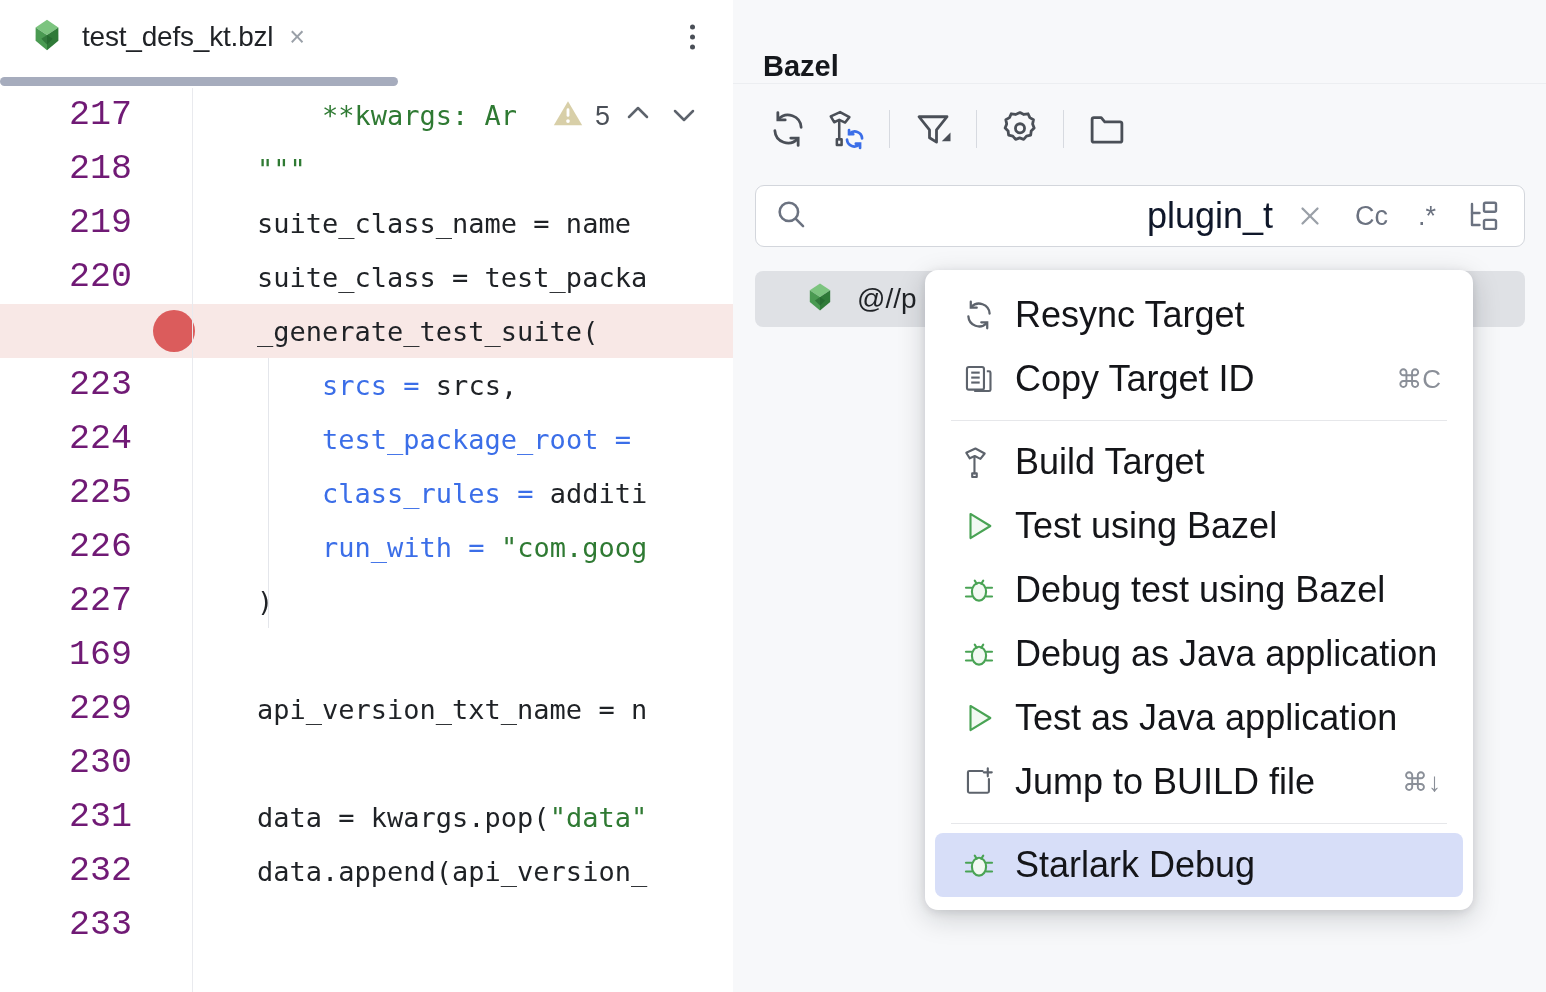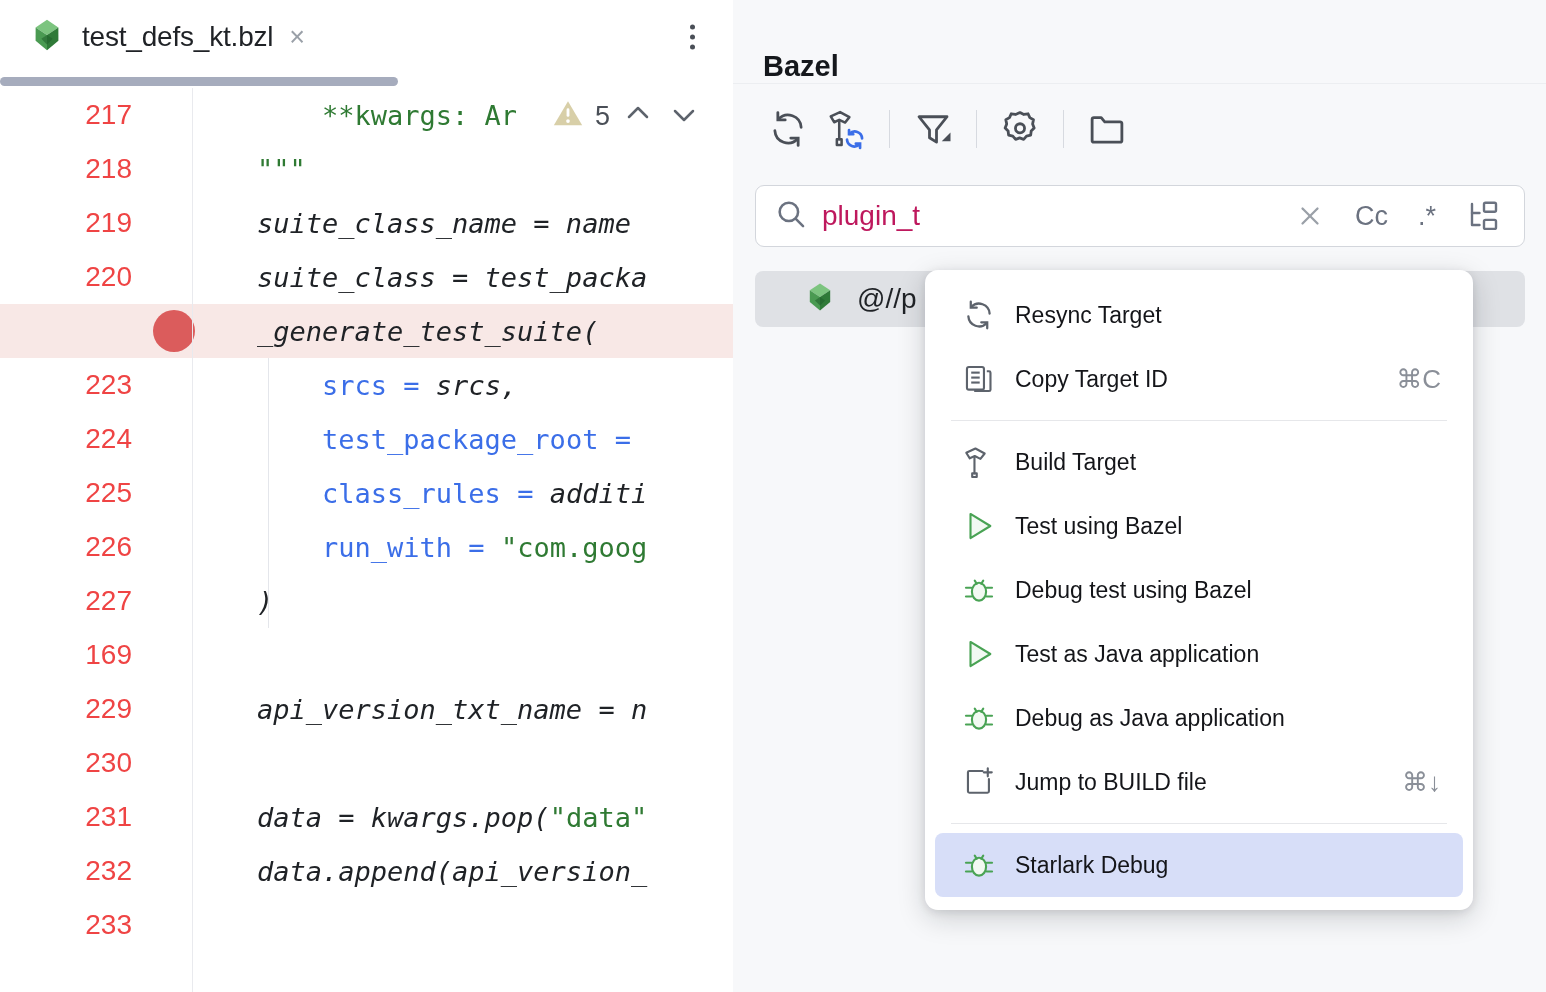--- a/index.html
+++ b/index.html
@@ -61,37 +61,37 @@
     font-size: 27px;
     overflow: hidden;
   }
   .code-row {
     position: relative; height: 54px; display: flex; align-items: center;
     width: 733px;
   }
   .code-row.breakpoint-row { background: #f8e8e6; }
   .ln {
     width: 150px; text-align: right; padding-right: 18px;
-    color: #ef4444; font-size: 28px; flex: 0 0 150px;
-    font-family: Liberation Sans, sans-serif;
+    color: #701a75; font-size: 35px; flex: 0 0 150px;
+    font-family: Liberation Mono, monospace;
   }
   .gutter-extra { flex: 0 0 42px; position: relative; height: 54px; }
   .bp-dot {
     position: absolute; left: 3px; top: 50%; transform: translateY(-50%);
     width: 42px; height: 42px; border-radius: 50%; background: #db5c5c;
   }
   .code-text {
     flex: 1 1 auto; white-space: pre; color: #1f2226;
     font-family: "DejaVu Sans Mono", monospace; font-size: 27px;
     overflow: hidden;
   }
   .tok-kw   { color: #2f7a33; }
   .tok-str  { color: #2f7a33; }
   .tok-attr { color: #3b6ee8; }
-  .tok-plain{ color: #1f2226; font-style: italic; }
+  .tok-plain{ color: #1f2226; }
 
   #gutter-divider {
     position: absolute; left: 192px; top: 88px; width: 1px; height: 904px;
     background: #e9eaee;
   }
   .indent-guide {
     position: absolute; left: 268px; width: 1px; background: #e4e6eb;
   }
 
   
@@ -125,22 +125,22 @@
   }
   .tb-sep { width: 1px; height: 38px; background: #d7dae0; margin: 0 14px; }
 
   
   #search-row {
     position: absolute; left: 22px; top: 185px; width: 770px; height: 62px;
     background: #ffffff; border: 1px solid #d3d6dc; border-radius: 9px;
     display: flex; align-items: center; padding: 0 14px 0 18px; gap: 14px;
   }
   #search-input-text {
-    flex: 1 1 auto; font-size: 28px; color: #be185d;
-    white-space: nowrap; overflow: hidden;
+    flex: 1 1 auto; font-size: 36px; color: #0f172a;
+    white-space: nowrap; overflow: hidden; text-align: right;
   }
   .search-act { display: flex; align-items: center; justify-content: center; padding: 0 8px; }
   .search-act-text { font-size: 27px; color: #6b7280; font-family: "Liberation Sans", sans-serif; }
 
   
   #results-list { position: absolute; left: 22px; top: 271px; width: 770px; }
   .result-row {
     display: flex; align-items: center; gap: 20px; height: 56px;
     padding-left: 48px; background: #dfe1e5; border-radius: 8px;
   }
@@ -157,21 +157,21 @@
     padding: 13px 0 13px 0;
     z-index: 50;
   }
   .menu-item {
     display: flex; align-items: center; height: 64px;
     padding: 0 22px 0 26px; gap: 18px; border-radius: 8px;
     margin: 0 10px;
   }
   .menu-item.selected { background: #d7def8; }
   .menu-label {
-    flex: 1 1 auto; font-size: 23px; color: #141519;
+    flex: 1 1 auto; font-size: 36px; color: #141519;
     white-space: nowrap; font-family: "Liberation Sans", sans-serif;
   }
   .menu-shortcut {
     font-size: 26px; color: #8a8f98; white-space: nowrap;
     font-family: "Liberation Sans", sans-serif;
   }
   .menu-icon {
     width: 36px; height: 36px; flex: 0 0 36px;
     display: flex; align-items: center; justify-content: center;
   }
@@ -468,44 +468,44 @@
             <path d="M2.8 16.6 H6.6"></path>
         <path d="M21.2 10.4 H17.4"></path>
             <path d="M21.2 16.6 H17.4"></path>
           </svg>
         </span>
      <span class="menu-label">Debug test using Bazel</span>
      <span class="menu-shortcut"></span>
       </div>
       <div class="menu-item">
         <span class="menu-icon">
-          <svg xmlns="http://www.w3.org/2000/svg" width="34" height="34" viewBox="0 0 24 24" fill="#f2f9f2" stroke="#49a354" stroke-width="1.5" stroke-linejoin="round">
-        <polygon points="6,3.5 20,12 6,20.5"></polygon>
-          </svg>
-        </span>
-     <span class="menu-label">Test as Java application</span>
-     <span class="menu-shortcut"></span>
-      </div>
-      <div class="menu-item">
-        <span class="menu-icon">
           <svg xmlns="http://www.w3.org/2000/svg" width="34" height="34" viewBox="0 0 24 24" fill="#f2f9f2" stroke="#49a354" stroke-width="1.5" stroke-linecap="round" stroke-linejoin="round">
         <ellipse cx="12" cy="13.2" rx="5" ry="6.3"></ellipse>
         <path d="M9 5.4 L10.4 7.6"></path>
             <path d="M15 5.4 L13.6 7.6"></path>
         <path d="M2.8 10.4 H6.6"></path>
             <path d="M2.8 16.6 H6.6"></path>
         <path d="M21.2 10.4 H17.4"></path>
             <path d="M21.2 16.6 H17.4"></path>
           </svg>
         </span>
      <span class="menu-label">Debug as Java application</span>
      <span class="menu-shortcut"></span>
       </div>
       <div class="menu-item">
         <span class="menu-icon">
+          <svg xmlns="http://www.w3.org/2000/svg" width="34" height="34" viewBox="0 0 24 24" fill="#f2f9f2" stroke="#49a354" stroke-width="1.5" stroke-linejoin="round">
+        <polygon points="6,3.5 20,12 6,20.5"></polygon>
+          </svg>
+        </span>
+     <span class="menu-label">Test as Java application</span>
+     <span class="menu-shortcut"></span>
+      </div>
+      <div class="menu-item">
+        <span class="menu-icon">
           <svg xmlns="http://www.w3.org/2000/svg" width="34" height="34" viewBox="0 0 24 24" fill="none" stroke="#5d636c" stroke-width="1.5" stroke-linecap="round" stroke-linejoin="round">
         <path d="M14.5 4.2 H5.2 a1 1 0 0 0-1 1 V18.6 a1 1 0 0 0 1 1 H18 a1 1 0 0 0 1-1 V10"></path>
         <line x1="18.2" y1="2.4" x2="18.2" y2="8"></line>
             <line x1="15.4" y1="5.2" x2="21" y2="5.2"></line>
           </svg>
         </span>
      <span class="menu-label">Jump to BUILD file</span>
      <span class="menu-shortcut">⌘↓</span>
       </div>
       <div class="menu-sep"></div>

